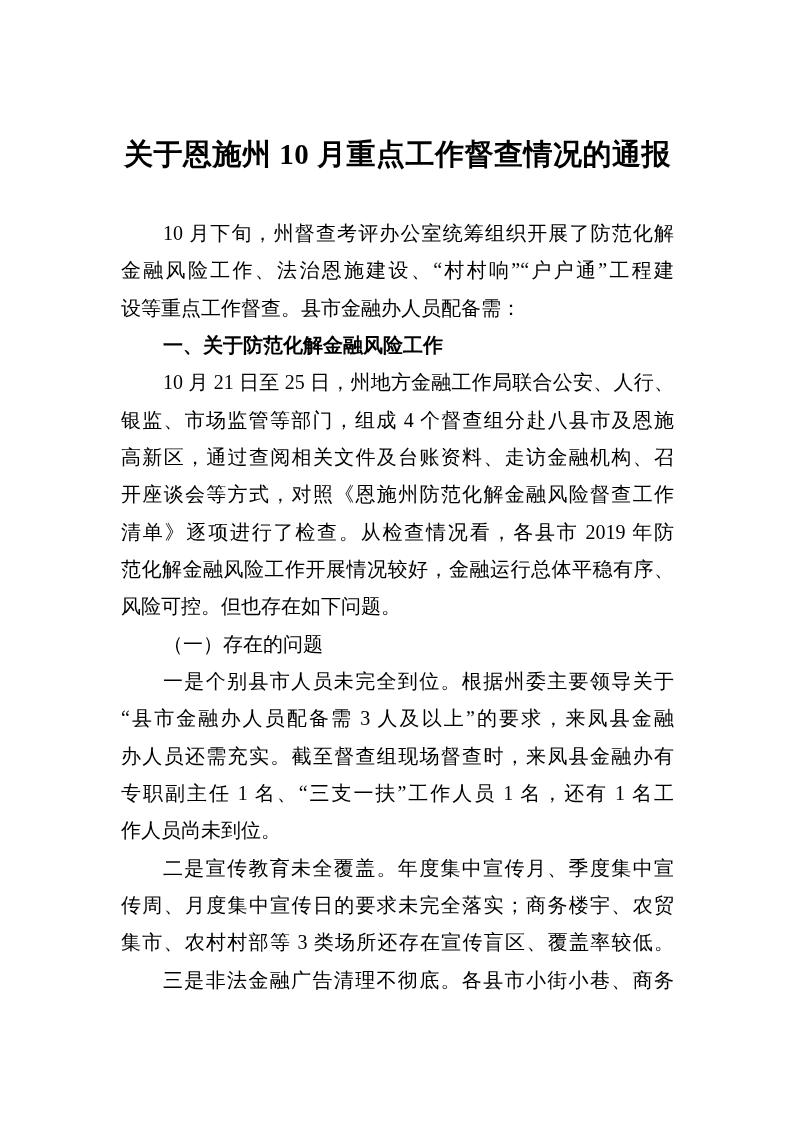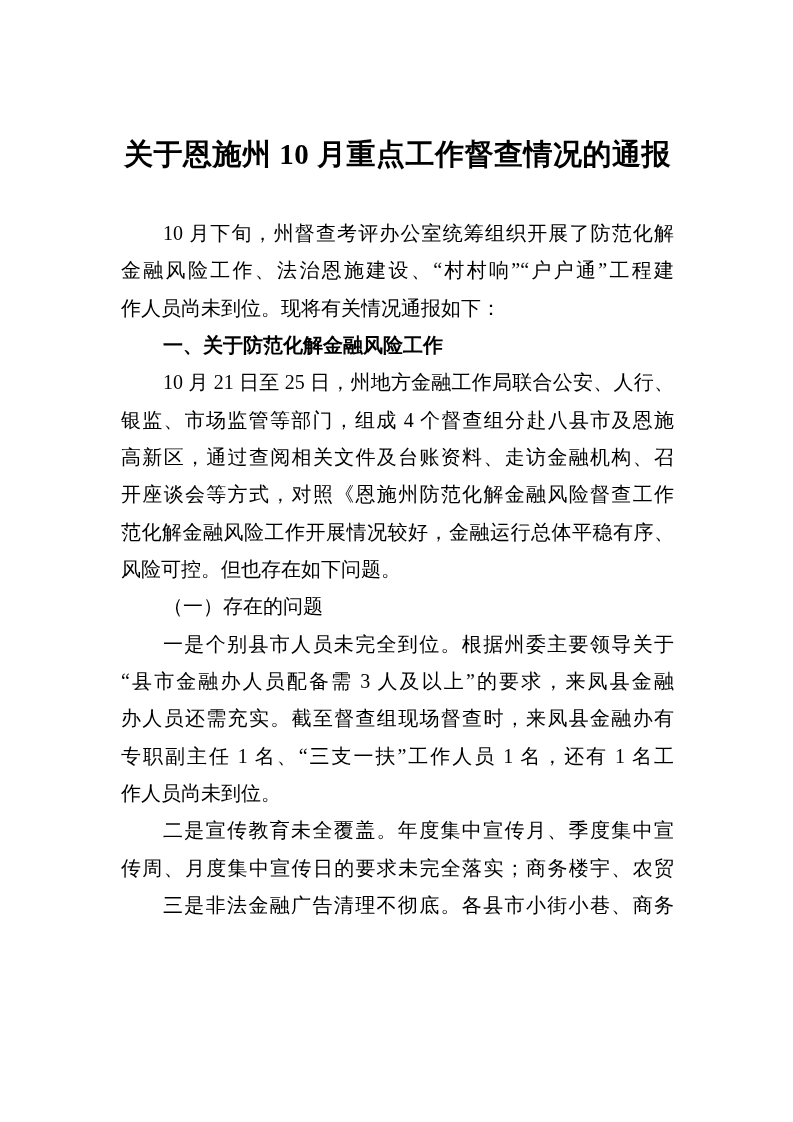--- a/index.html
+++ b/index.html
@@ -57,38 +57,40 @@
 <body>
 
 <div class="page">
 
   <h1 class="doc-title">关于恩施州 10 月重点工作督查情况的通报</h1>
 
   <div class="doc-body">
 
     <div class="ln fill ind">10 月下旬，州督查考评办公室统筹组织开展了防范化解</div>
     <div class="ln fill">金融风险工作、法治恩施建设、“村村响”“户户通”工程建</div>
-    <div class="ln">作人员尚未到位。现将有关情况通报如下：</div>
+    <div class="ln">设等重点工作督查。县市金融办人员配备需：</div>
 
     <div class="ln h1 ind">一、关于防范化解金融风险工作</div>
 
     <div class="ln fill ind">10 月 21 日至 25 日，州地方金融工作局联合公安、人行、</div>
     <div class="ln fill">银监、市场监管等部门，组成 4 个督查组分赴八县市及恩施</div>
     <div class="ln fill">高新区，通过查阅相关文件及台账资料、走访金融机构、召</div>
     <div class="ln fill">开座谈会等方式，对照《恩施州防范化解金融风险督查工作</div>
+    <div class="ln fill">清单》逐项进行了检查。从检查情况看，各县市 2019 年防</div>
     <div class="ln fill">范化解金融风险工作开展情况较好，金融运行总体平稳有序、</div>
     <div class="ln">风险可控。但也存在如下问题。</div>
 
     <div class="ln h2 ind">（一）存在的问题</div>
 
     <div class="ln fill ind">一是个别县市人员未完全到位。根据州委主要领导关于</div>
     <div class="ln fill">“县市金融办人员配备需 3 人及以上”的要求，来凤县金融</div>
     <div class="ln fill">办人员还需充实。截至督查组现场督查时，来凤县金融办有</div>
     <div class="ln fill">专职副主任 1 名、“三支一扶”工作人员 1 名，还有 1 名工</div>
     <div class="ln">作人员尚未到位。</div>
 
     <div class="ln fill ind">二是宣传教育未全覆盖。年度集中宣传月、季度集中宣</div>
     <div class="ln fill">传周、月度集中宣传日的要求未完全落实；商务楼宇、农贸</div>
+    <div class="ln fill">集市、农村村部等 3 类场所还存在宣传盲区、覆盖率较低。</div>
 
     <div class="ln fill ind">三是非法金融广告清理不彻底。各县市小街小巷、商务</div>
 
   </div>
 </div>
 
 </body></html>

